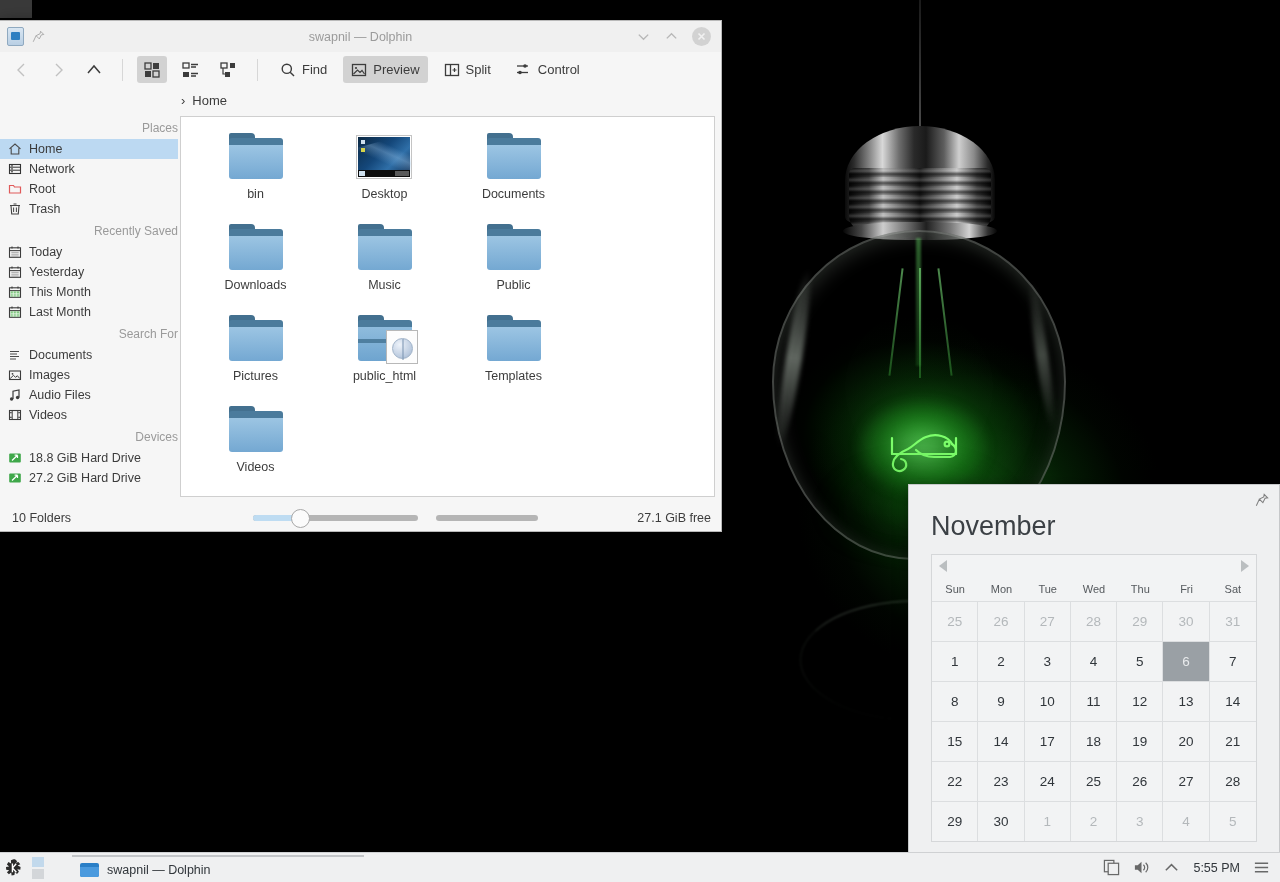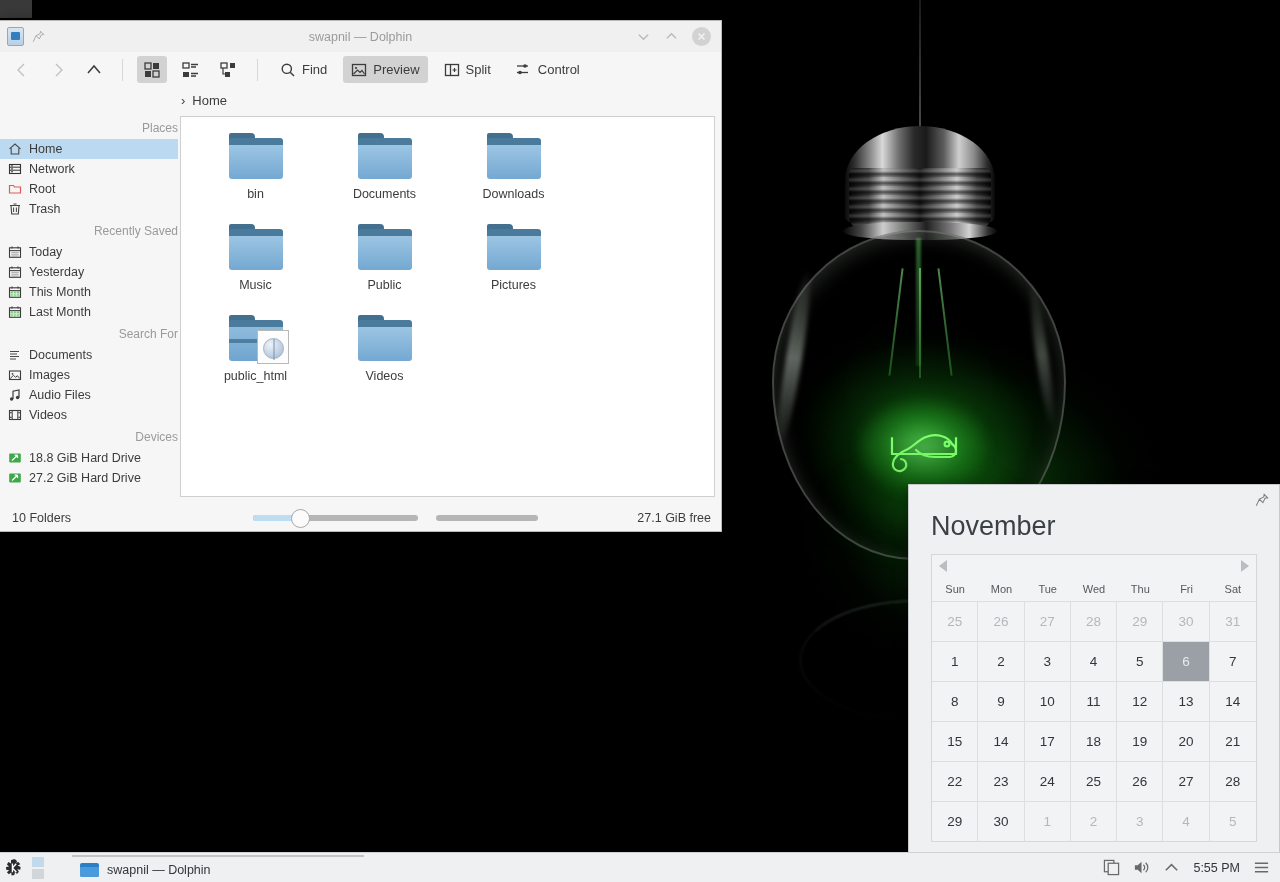--- a/index.html
+++ b/index.html
@@ -693,20 +693,33 @@
       <div class="fileview" id="fileview">
           <div class="fitem">
             <div class="ficon">
               <div class="folder">
                 <div class="tab"></div>
                 <div class="back"></div>
                 <div class="front"></div>
               </div>
             </div>
             <div class="flabel">bin</div>
+          </div>
+          <div class="fitem">
+            <div class="ficon">
+              <div class="thumb">
+                <div class="thumb-sky"></div>
+                <div class="thumb-ico ti1"></div>
+                <div class="thumb-ico ti2"></div>
+                <div class="thumb-bar"></div>
+                <div class="thumb-start"></div>
+                <div class="thumb-tray"></div>
+              </div>
+            </div>
+            <div class="flabel">Desktop</div>
           </div>
           <div class="fitem">
             <div class="ficon">
               <div class="folder">
                 <div class="tab"></div>
                 <div class="back"></div>
                 <div class="front"></div>
               </div>
             </div>
             <div class="flabel">Documents</div>
@@ -766,20 +779,30 @@
             <div class="flabel">public_html</div>
           </div>
           <div class="fitem">
             <div class="ficon">
               <div class="folder">
                 <div class="tab"></div>
                 <div class="back"></div>
                 <div class="front"></div>
               </div>
             </div>
+            <div class="flabel">Templates</div>
+          </div>
+          <div class="fitem">
+            <div class="ficon">
+              <div class="folder">
+                <div class="tab"></div>
+                <div class="back"></div>
+                <div class="front"></div>
+              </div>
+            </div>
             <div class="flabel">Videos</div>
           </div>
         </div>
     </div>
   </div>
 
   <div class="statusbar">
     <span>10 Folders</span>
     <div class="zoom-slider">
       <div class="zs-groove"></div>

